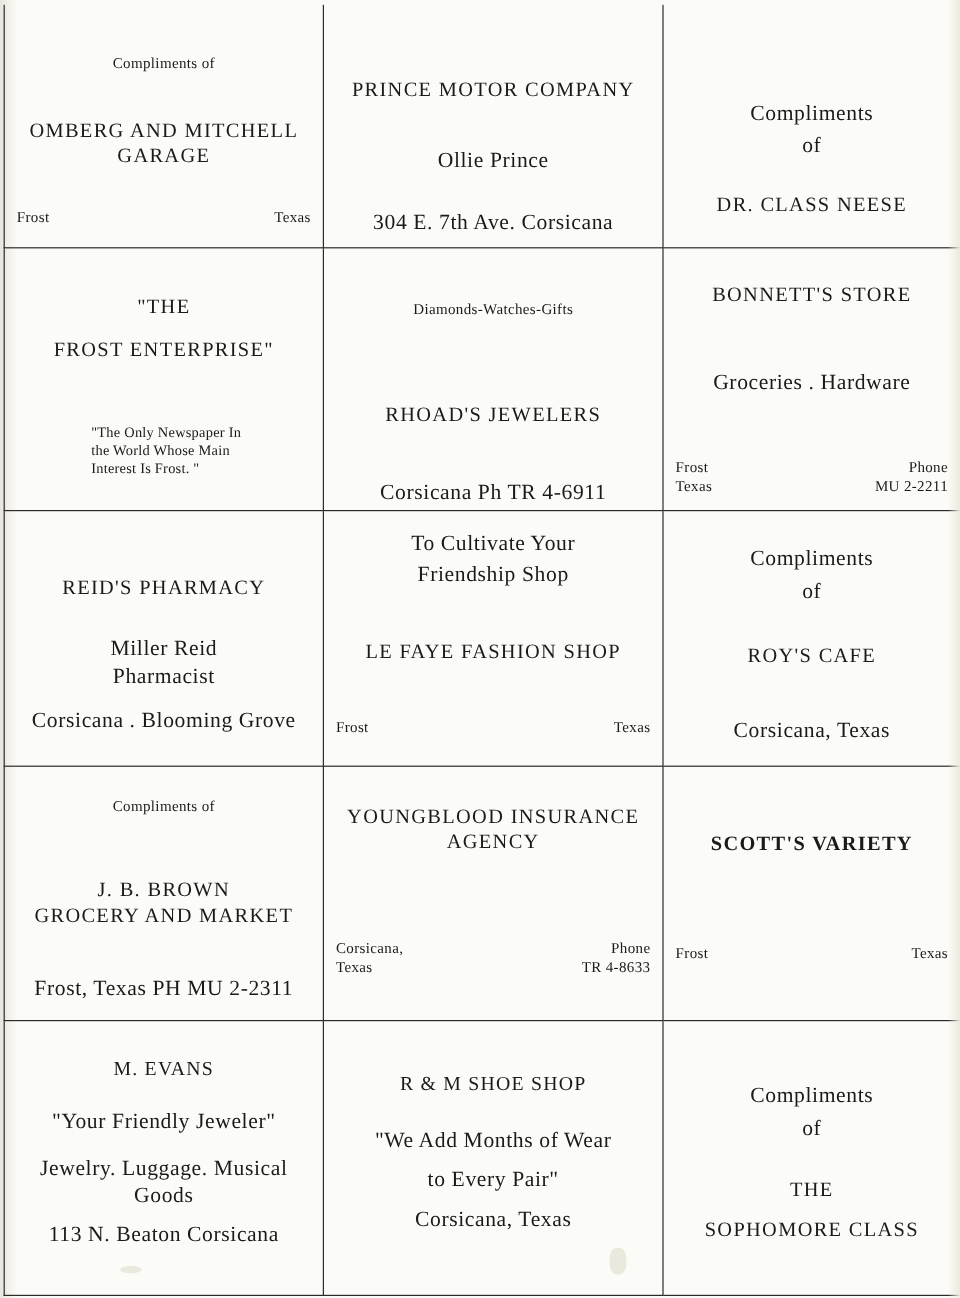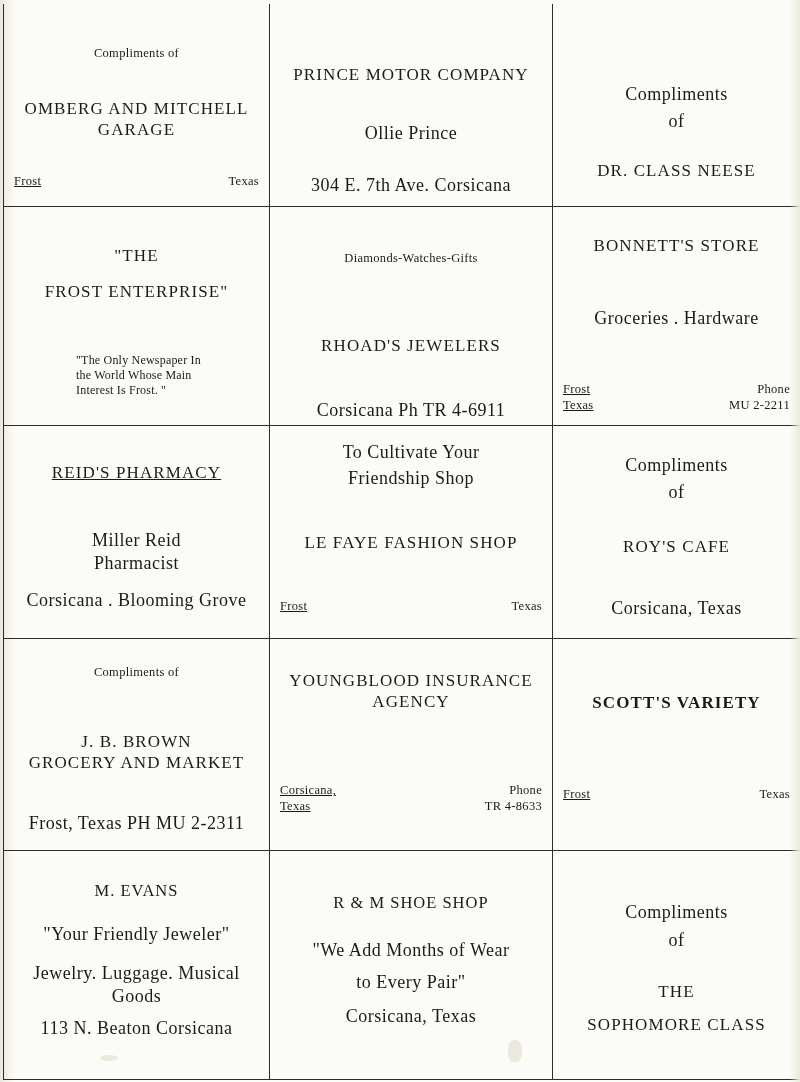--- a/index.html
+++ b/index.html
@@ -94,21 +94,21 @@
   }
   .row-split {
     position: absolute;
     left: 0;
     width: 100%;
     display: flex;
     justify-content: space-between;
     font-size: 12.5px;
     letter-spacing: 0.3px;
   }
-  .row-split .l { text-align: left; white-space: pre-line; line-height: 1.3; text-decoration: underline; }
+  .row-split .l { text-align: left; white-space: pre-line; line-height: 1.3; }
   .row-split .r { text-align: right; white-space: pre-line; line-height: 1.3; }
   .just { text-align: left; }
 
   
   .smudge {
     position: absolute;
     background: #ded9c9;
     opacity: .55;
     border-radius: 50%;
     pointer-events: none;
@@ -178,21 +178,21 @@
           <span class="l">Frost
 Texas</span>
           <span class="r">Phone
 MU 2-2211</span>
         </div>
       </div>
     </div>
 
     <div class="cell col1 row3">
       <div class="inner">
-        <div class="ln big" style="top:30px;text-decoration:underline;">REID'S PHARMACY</div>
+        <div class="ln big" style="top:47px;">REID'S PHARMACY</div>
         <div class="ln med" style="top:97px;">Miller Reid
 Pharmacist</div>
         <div class="ln med" style="top:157px;">Corsicana .  Blooming Grove</div>
       </div>
     </div>
 
     <div class="cell col2 row3">
       <div class="inner">
         <div class="ln med" style="top:9px;">To Cultivate Your</div>
         <div class="ln med" style="top:35px;">Friendship Shop</div>

